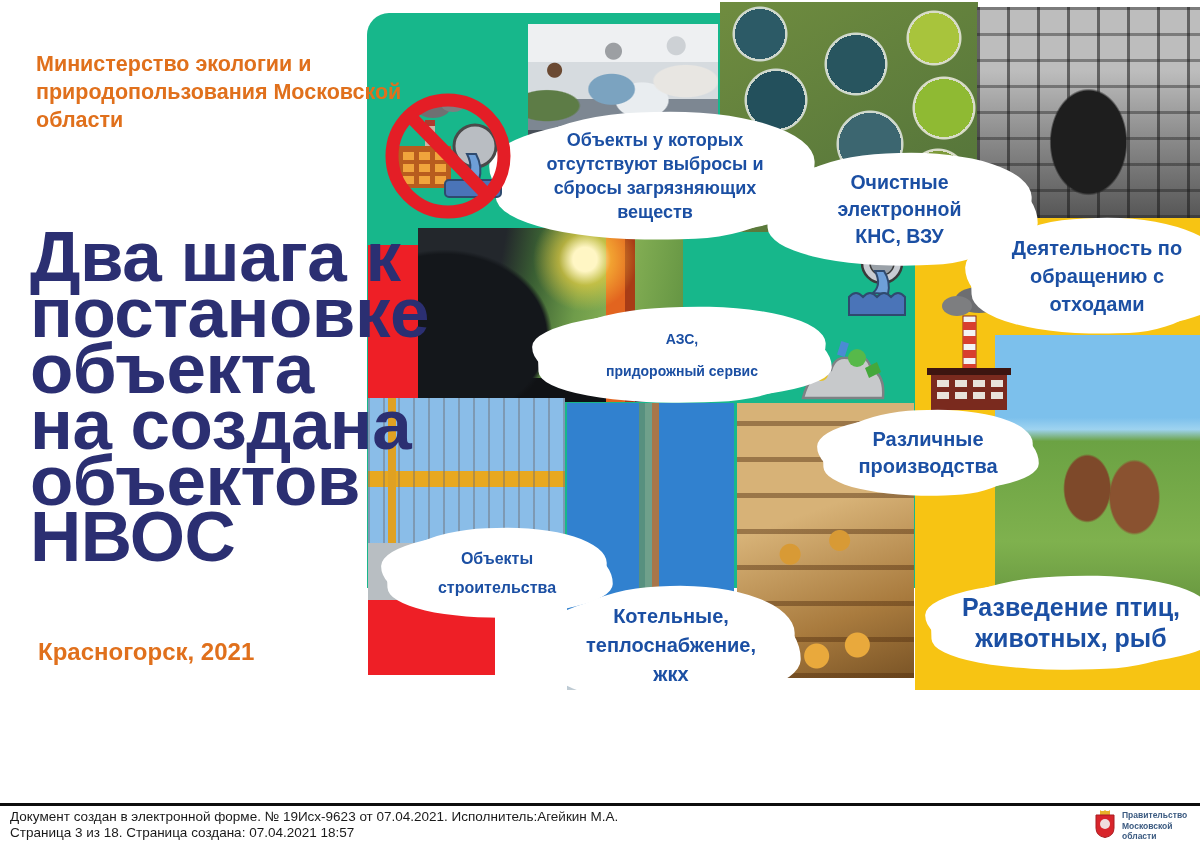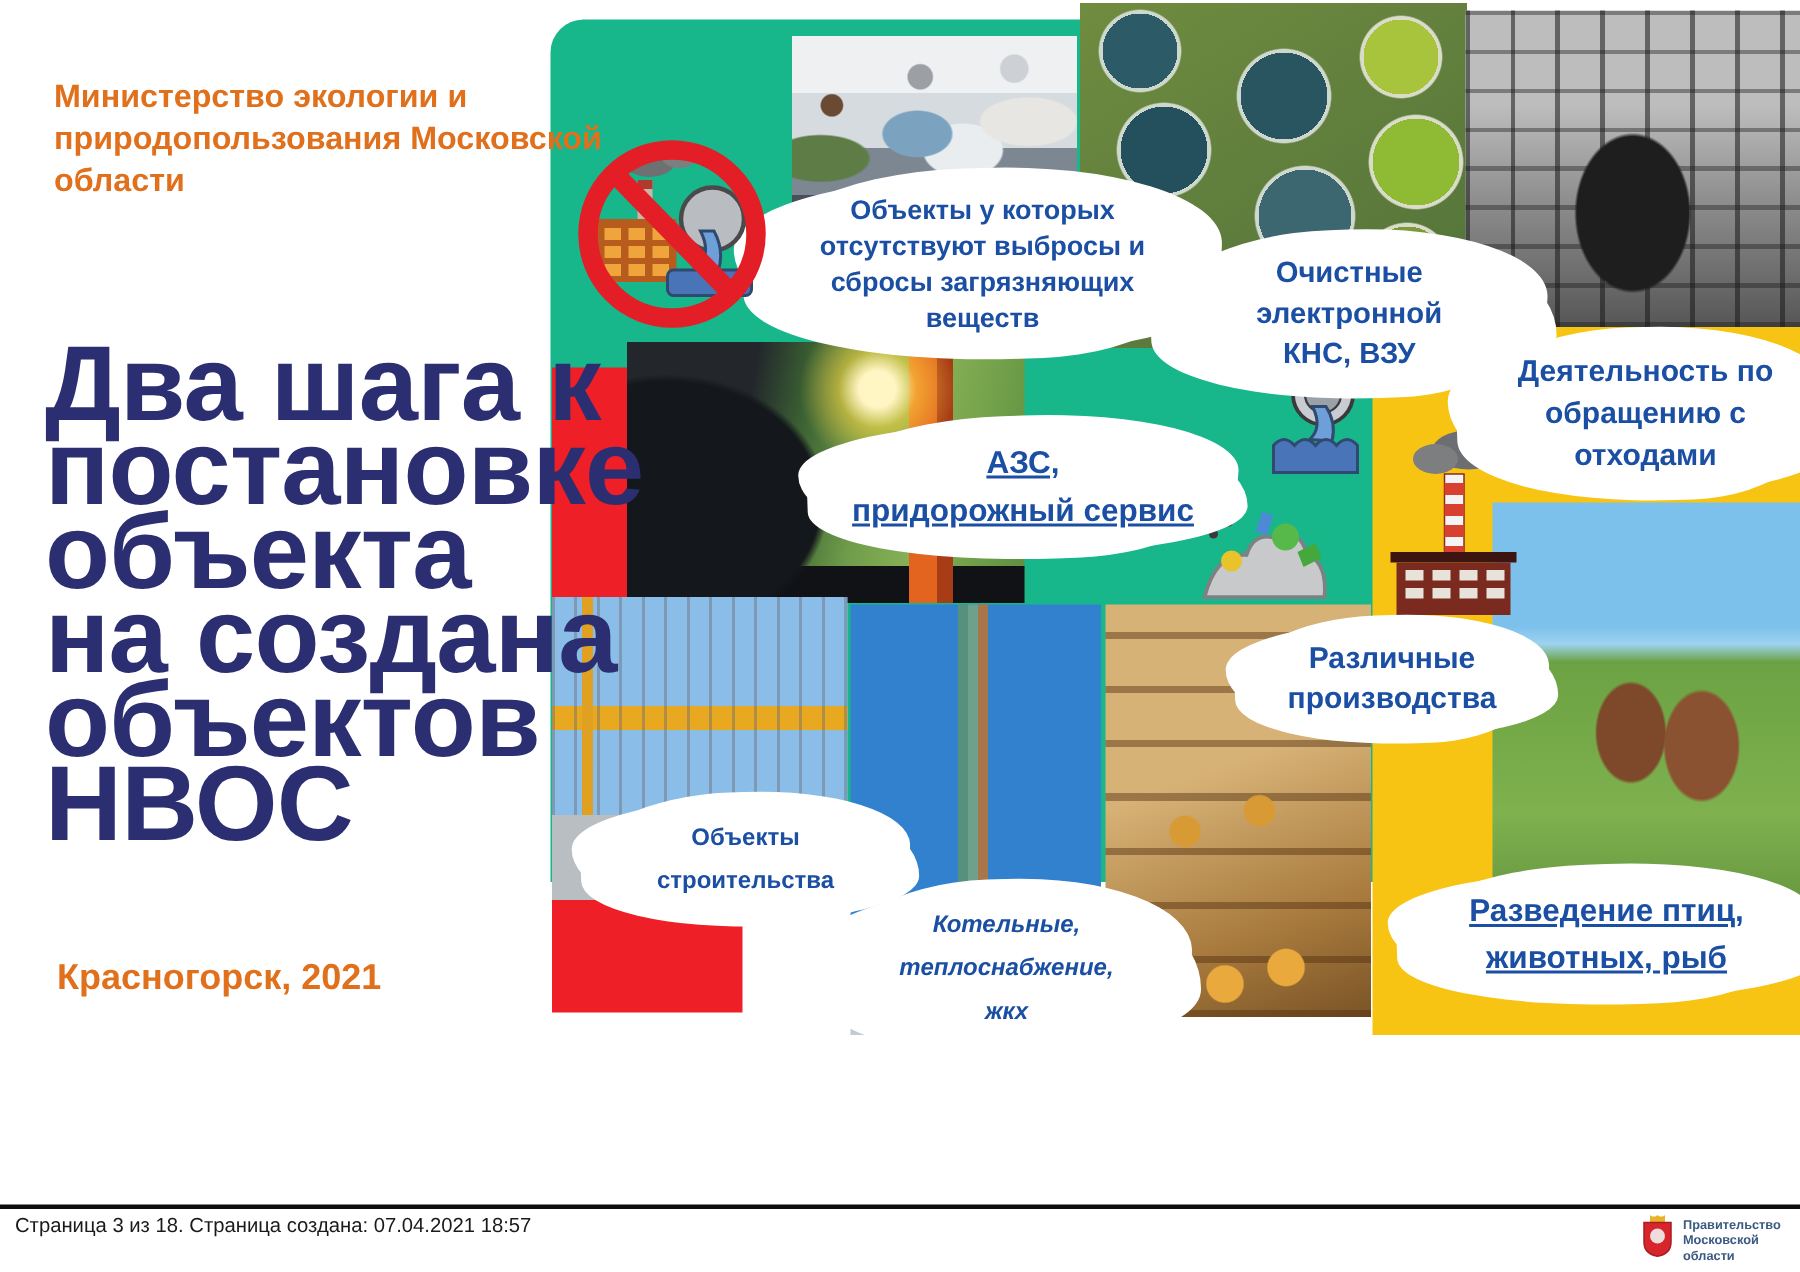--- a/index.html
+++ b/index.html
@@ -79,25 +79,25 @@
          font-size:19px;line-height:25px;padding:12px 10px;}
   .brush::before{content:"";position:absolute;inset:-4px -10px;background:#fff;
          border-radius:48% 52% 40% 60% / 55% 45% 60% 40%;transform:rotate(-2deg);}
   .brush::after{content:"";position:absolute;inset:0 -16px;background:#fff;
          border-radius:60% 40% 55% 45% / 45% 60% 40% 55%;transform:rotate(1.5deg);}
   .brush .line{position:relative;z-index:1;}
 
   .lbl-no-emissions{left:138px;top:116px;width:280px;font-size:18px;line-height:24px;}
   .lbl-treatment{left:410px;top:157px;width:225px;font-size:19.5px;line-height:27px;}
   .lbl-waste{left:614px;top:222px;width:212px;font-size:20px;line-height:28px;}
-  .lbl-azs{left:181px;top:281px;width:248px;font-size:21px;line-height:32px;text-decoration:underline;}
+  .lbl-azs{left:181px;top:311px;width:248px;font-size:14px;line-height:32px;}
   .lbl-production{left:466px;top:414px;width:170px;font-size:20px;line-height:27px;}
   .lbl-construction{left:30px;top:532px;width:180px;font-size:16px;line-height:29px;}
-  .lbl-boiler{left:190px;top:590px;width:208px;font-size:16px;line-height:29px;font-style:italic;}
-  .lbl-breeding{left:574px;top:580px;width:240px;font-size:21px;line-height:31px;text-decoration:underline;}
+  .lbl-boiler{left:190px;top:590px;width:208px;font-size:20px;line-height:29px;}
+  .lbl-breeding{left:574px;top:580px;width:240px;font-size:25px;line-height:31px;}
 
   
   .icon{position:absolute;}
   .icon-prohibition{left:16px;top:92px;width:130px;height:130px;z-index:3;}
   .icon-pipe{left:474px;top:240px;width:74px;height:78px;z-index:1;}
   .icon-waste{left:428px;top:322px;width:98px;height:84px;z-index:1;}
   .icon-factory{left:556px;top:284px;width:94px;height:128px;z-index:1;}
 
   
   .footer-rule{position:absolute;left:0;top:803px;width:1200px;height:3px;background:#0d0d0d;z-index:20;}
@@ -238,20 +238,21 @@
       <div>объекта</div>
       <div>на создана</div>
       <div>объектов</div>
       <div>НВОС</div>
     </div>
     <div class="location">Красногорск, 2021</div>
   </div>
 
   <div class="footer-rule"></div>
   <div class="footer-text">
+    <div>Документ создан в электронной форме. № 19Исх-9623 от 07.04.2021. Исполнитель:Агейкин М.А.</div>
     <div>Страница 3 из 18. Страница создана: 07.04.2021 18:57</div>
   </div>
   <div class="gov-logo">
     <span>
       <svg width="22" height="28" viewBox="0 0 22 28">
         <rect x="6" y="1" width="10" height="4" fill="#e8b32a"></rect>
         <path d="M6 0 l2.5 2 l2.5 -2 l2.5 2 l2.5 -2 v2 h-10 z" fill="#e8b32a"></path>
         <path d="M2 5 h18 v13 q0 8 -9 9.5 q-9 -1.5 -9 -9.5 z" fill="#d8252b" stroke="#a71d22" stroke-width="1"></path>
         <circle cx="11" cy="14" r="5" fill="#f2f2f2" opacity="0.9"></circle>
       </svg>

